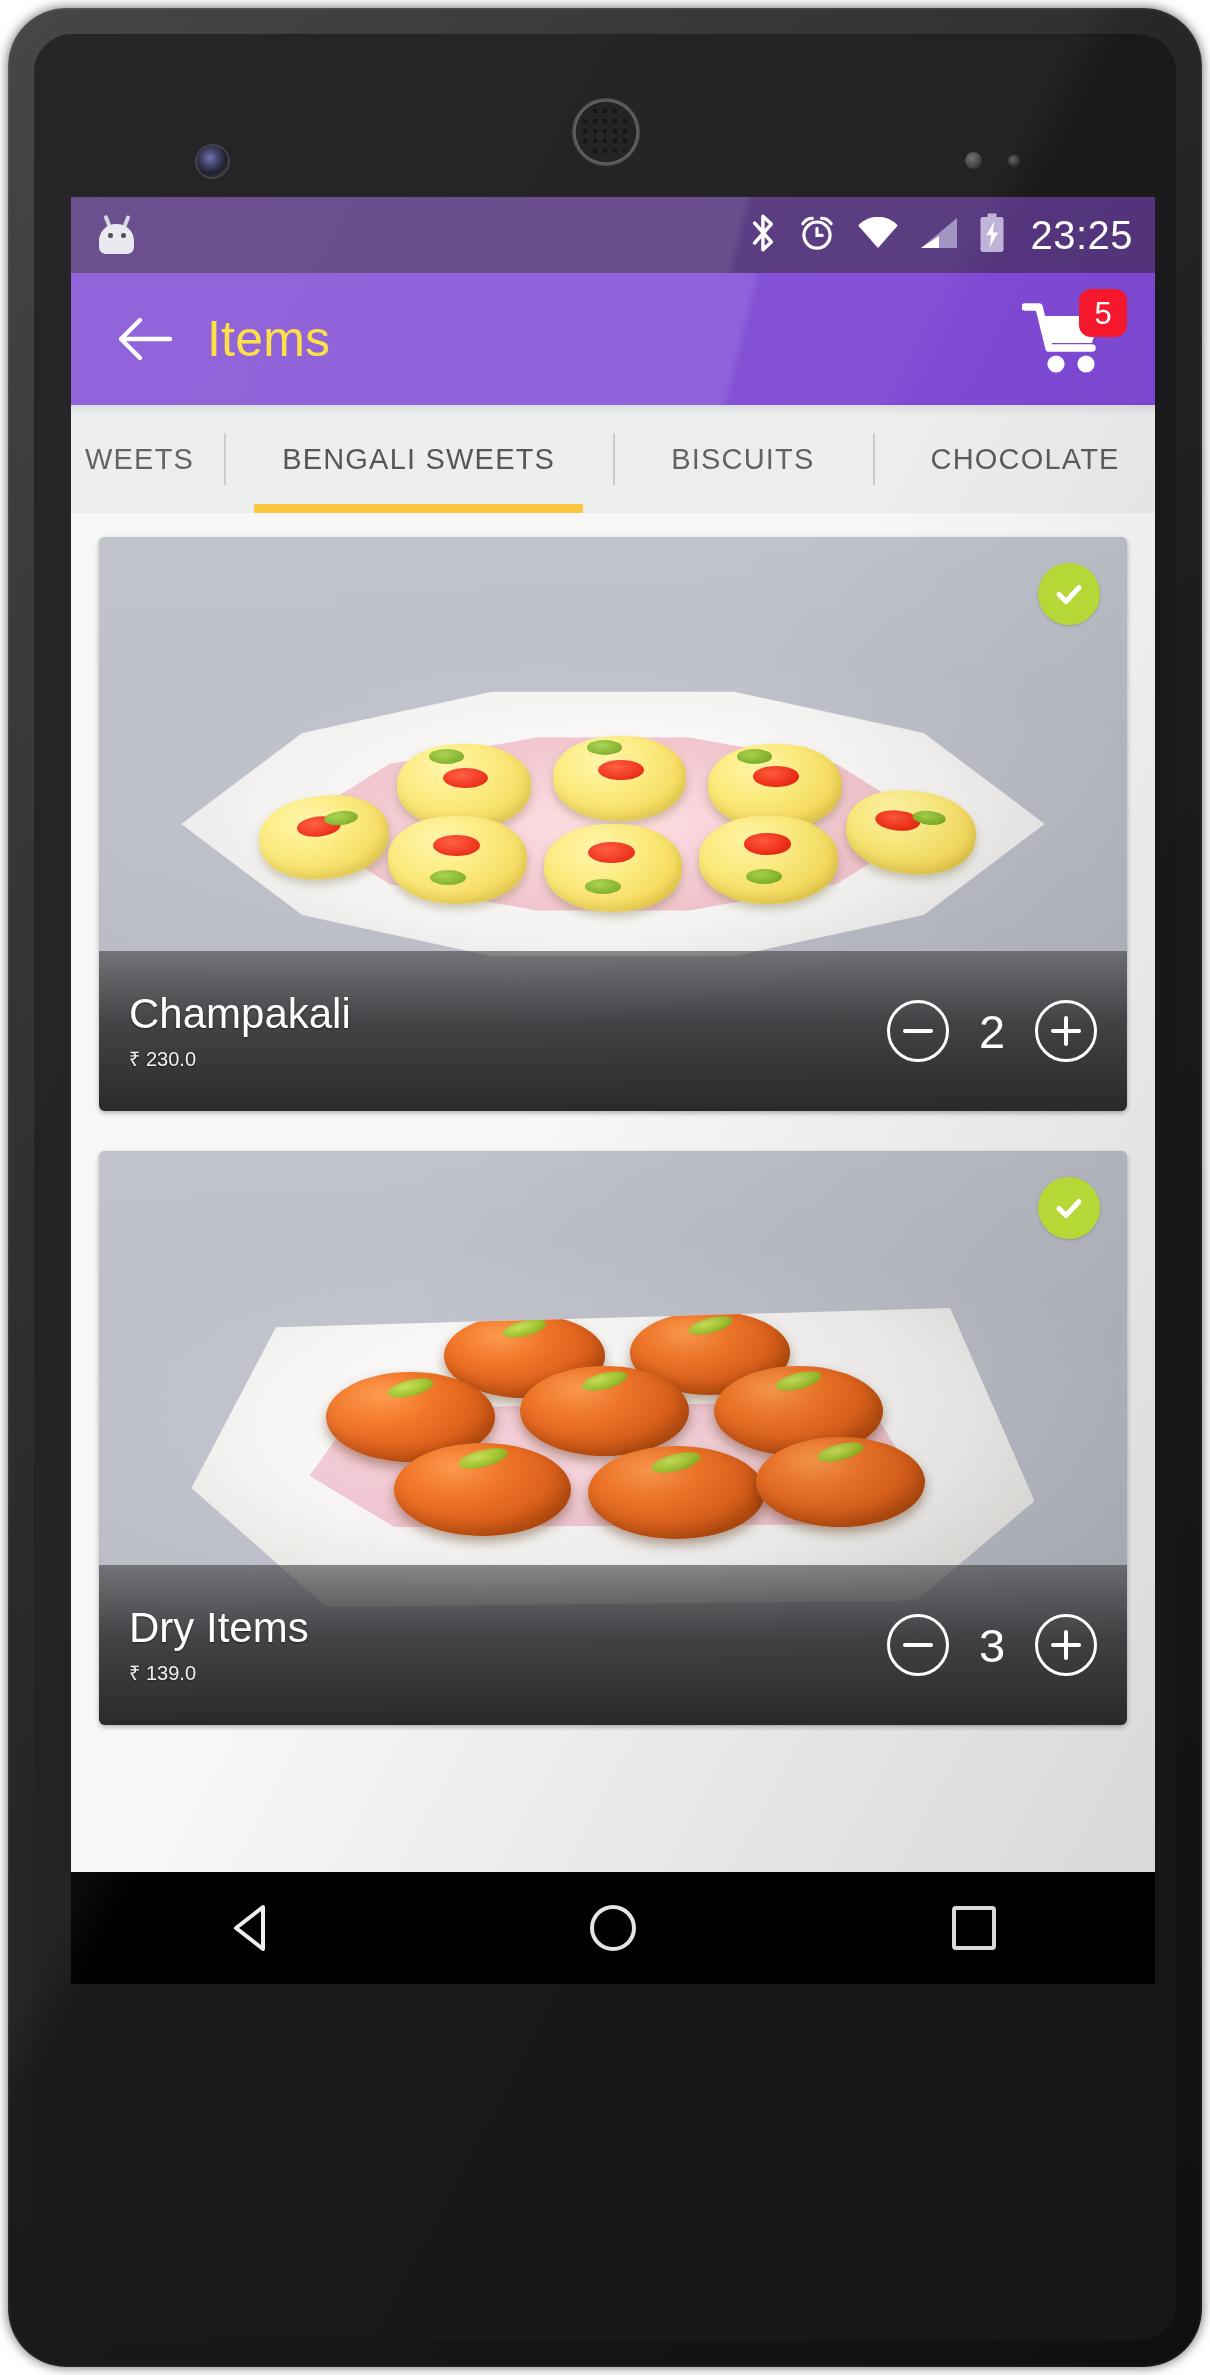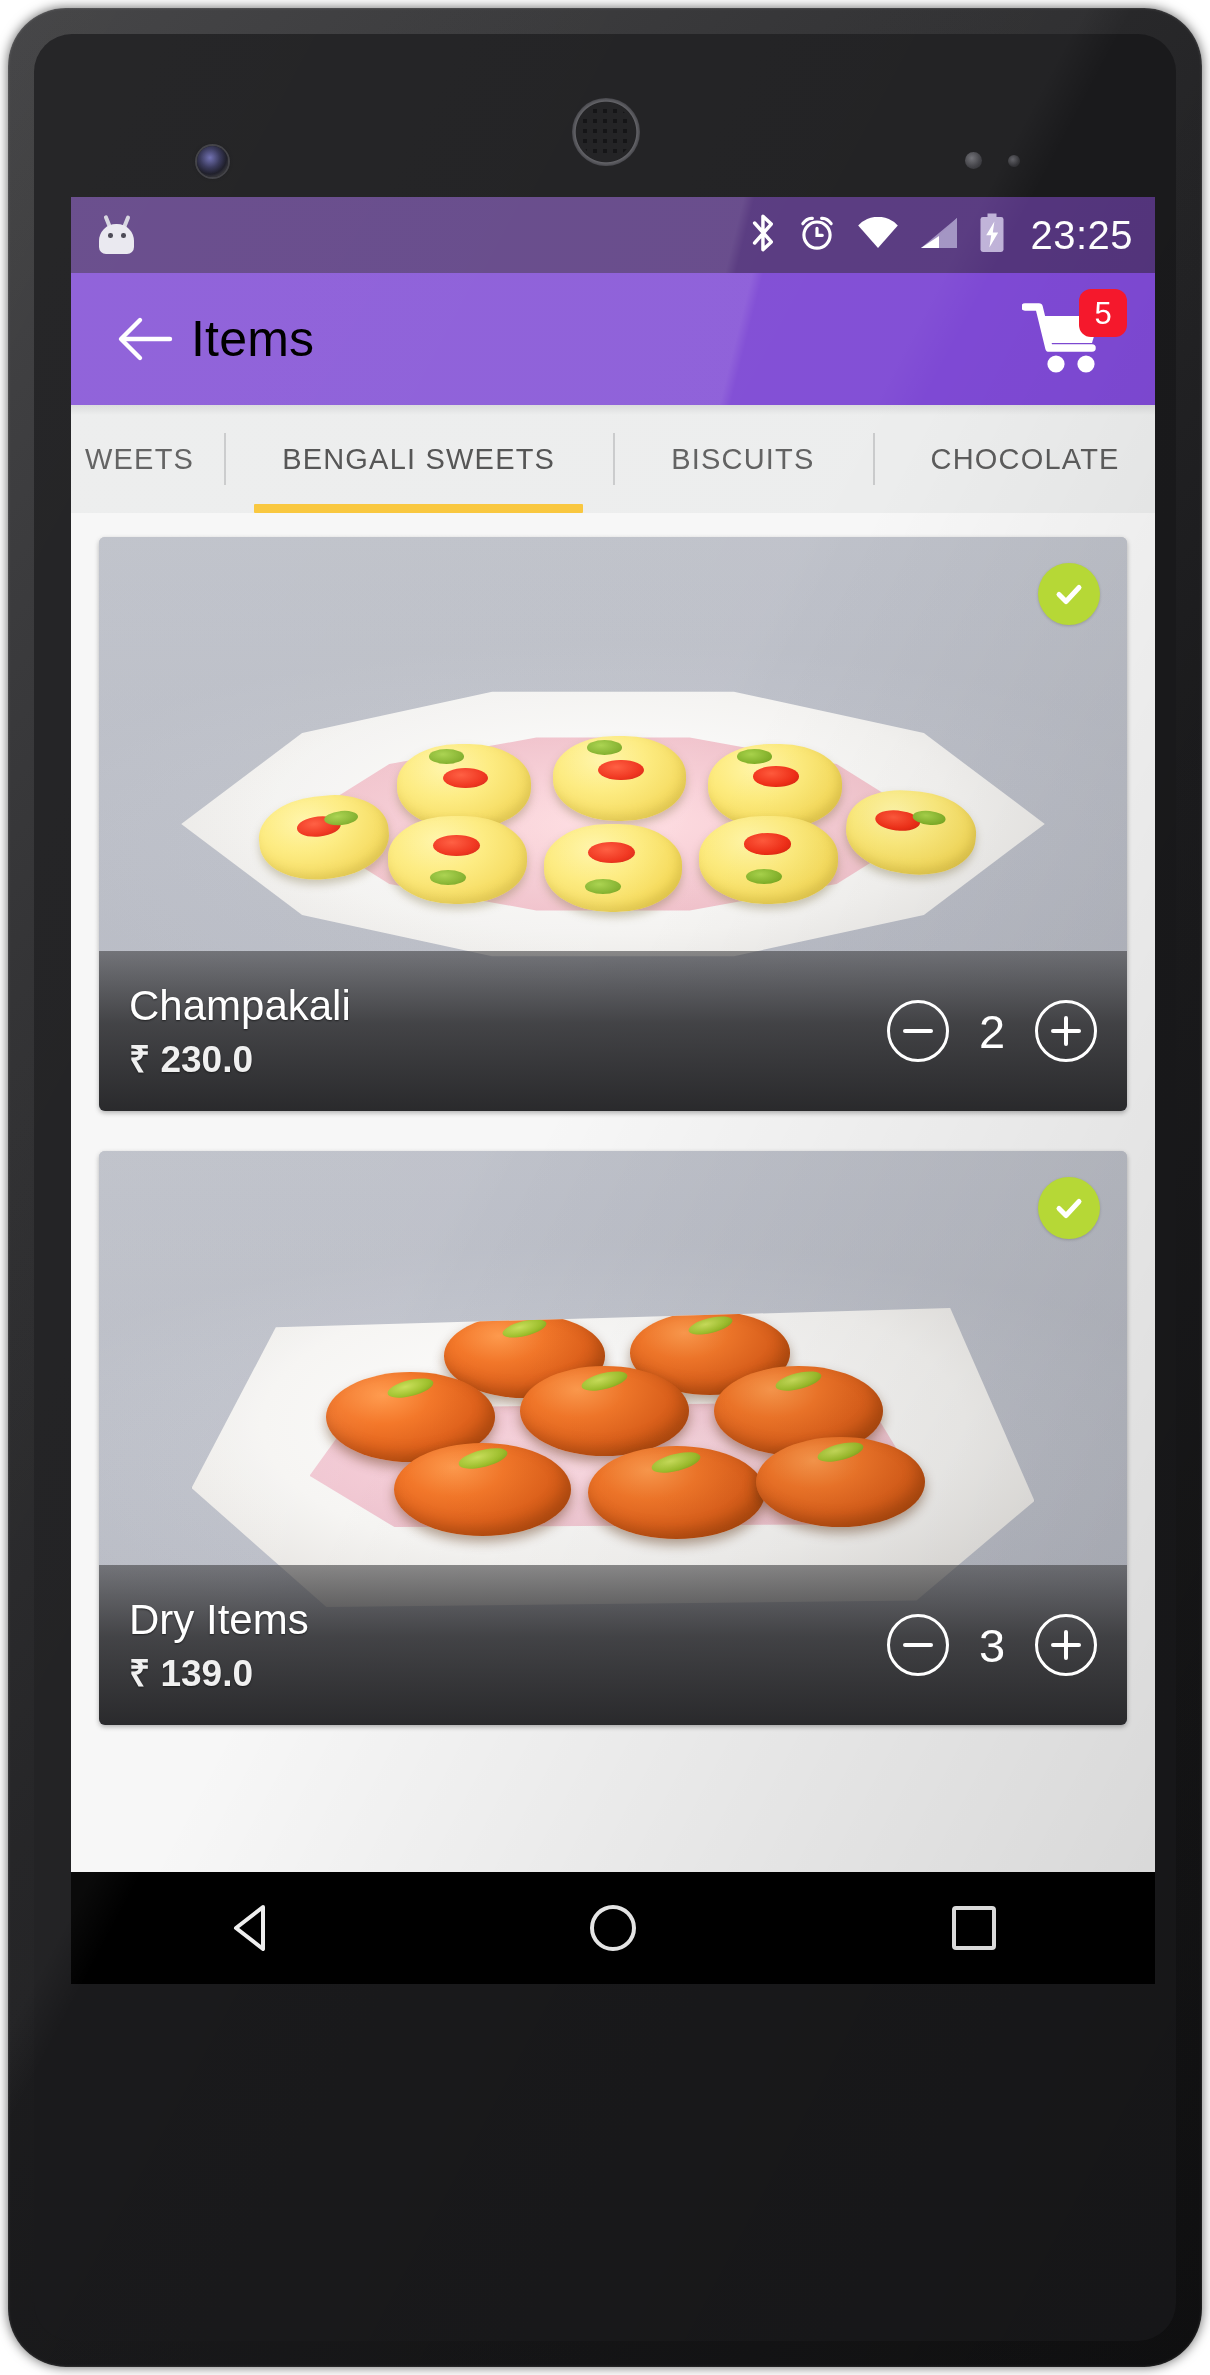--- a/index.html
+++ b/index.html
@@ -128,22 +128,22 @@
     position:absolute; inset:0;
     background: linear-gradient(104deg, rgba(255,255,255,0.10) 0%, rgba(255,255,255,0.10) 61%, rgba(255,255,255,0) 62%);
     pointer-events:none;
   }
   #back-button{
     width:92px; height:92px; margin-left:28px;
     display:flex; align-items:center; justify-content:center;
     cursor:pointer; position:relative; z-index:2;
   }
   #app-title{
-    color:#000000; font-size:50px; font-weight:400;
-    letter-spacing:0.2px;
+    color:#fde047; font-size:50px; font-weight:400;
+    margin-left:16px; letter-spacing:0.2px;
     position:relative; z-index:2;
   }
   #cart-button{
     position:relative; z-index:2;
     margin-left:auto; margin-right:42px;
     width:96px; height:96px;
     display:flex; align-items:center; justify-content:center;
     cursor:pointer;
   }
   #cart-badge{
@@ -305,21 +305,21 @@
     padding:0 30px 0 30px;
     z-index:4;
   }
   .card-text{ display:flex; flex-direction:column; justify-content:center; gap:14px; }
   .item-name{
     color:#ffffff; font-size:42px; font-weight:400; line-height:1;
     text-shadow:0 1px 2px rgba(0,0,0,0.55);
     text-align:center;
   }
   .item-price{
-    color:#f0f0f0; font-size:37px; font-weight:700; line-height:1;
+    color:#f0f0f0; font-size:20px; font-weight:400; line-height:1;
     text-shadow:0 1px 2px rgba(0,0,0,0.5);
   }
   .stepper{
     margin-left:auto;
     display:flex; align-items:center; gap:26px;
   }
   .step-btn{
     width:62px; height:62px; border-radius:50%;
     border:3.5px solid #ffffff;
     display:flex; align-items:center; justify-content:center;

